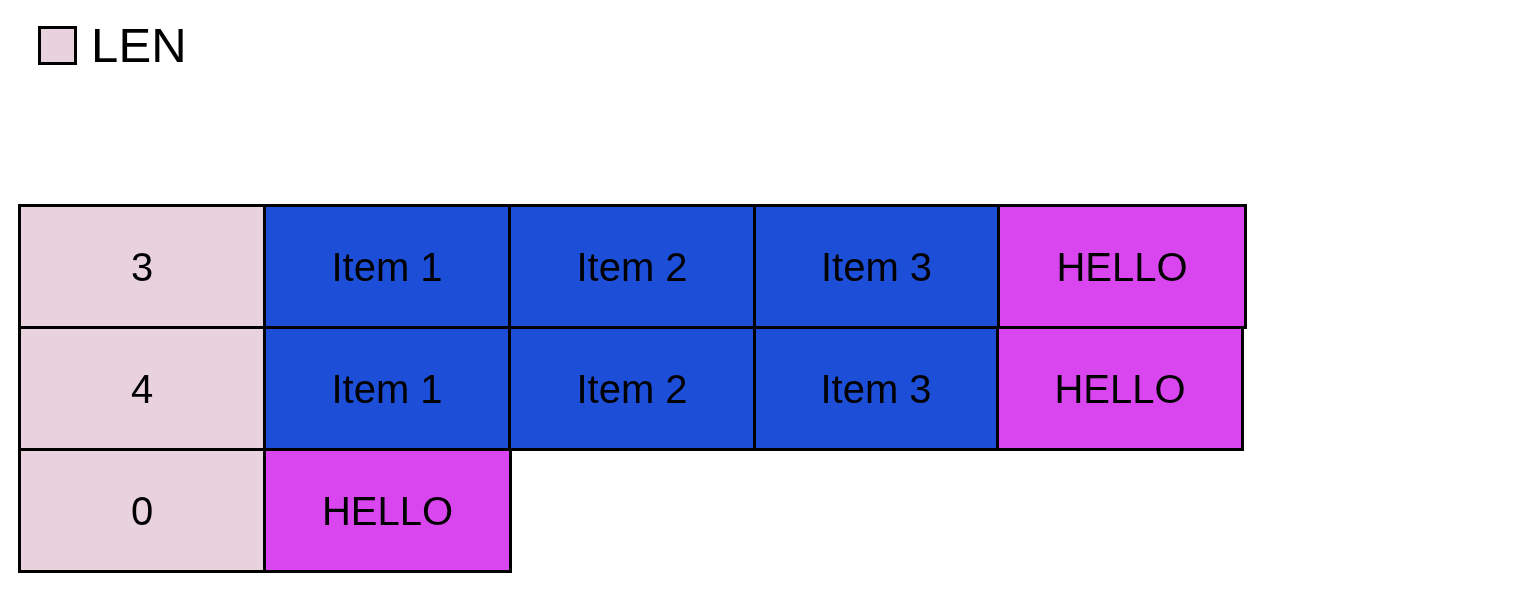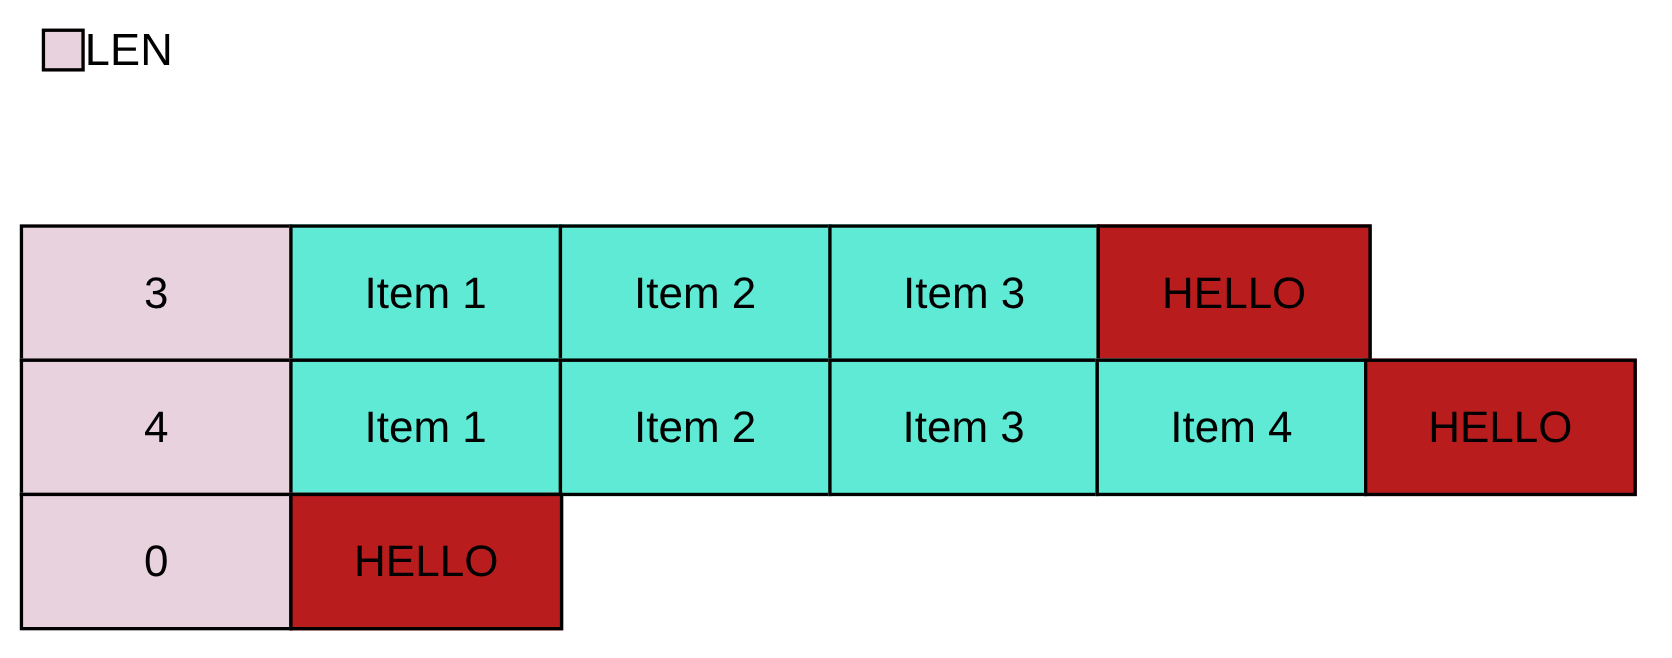--- a/index.html
+++ b/index.html
@@ -28,21 +28,22 @@
     height: 46px;
   }
   .legend-swatch {
     width: 33px;
     height: 33px;
     border: 3px solid #000000;
     box-sizing: content-box;
     flex: 0 0 auto;
   }
   .legend-label {
-    font-size: 41px;
+    margin-left: 14px;
+    font-size: 49px;
     line-height: 41px;
     letter-spacing: 0.2px;
     white-space: pre;
   }
 
   
   #table {
     position: absolute;
     left: 18px;
     top: 204px;
@@ -57,22 +58,22 @@
     border: 3px solid #000000;
     margin-right: -3px;
     display: flex;
     align-items: center;
     justify-content: center;
     font-size: 40px;
     line-height: 40px;
     white-space: pre;
   }
   .c-len { background: #e8d2de; }
-  .c-lst { background: #5eead4; }
-  .c-fld { background: #b91c1c; }
+  .c-lst { background: #1d4ed8; }
+  .c-fld { background: #d946ef; }
 </style>
 </head>
 <body>
 
 <div id="legend">
     <div class="legend-row">
       <span class="legend-swatch" style="background: rgb(232, 210, 222);"></span>
       <span class="legend-label">LEN</span>
     </div>
   </div>
@@ -83,20 +84,19 @@
       <div class="cell c-lst" style="width: 248px;">Item 1</div>
       <div class="cell c-lst" style="width: 248px;">Item 2</div>
       <div class="cell c-lst" style="width: 247px;">Item 3</div>
       <div class="cell c-fld" style="width: 250px;">HELLO</div>
     </div>
     <div class="row">
       <div class="cell c-len" style="width: 248px;">4</div>
       <div class="cell c-lst" style="width: 248px;">Item 1</div>
       <div class="cell c-lst" style="width: 248px;">Item 2</div>
       <div class="cell c-lst" style="width: 246px;">Item 3</div>
-      <div class="cell c-lst" style="width: 247px;">Item 4</div>
       <div class="cell c-fld" style="width: 248px;">HELLO</div>
     </div>
     <div class="row">
       <div class="cell c-len" style="width: 248px;">0</div>
       <div class="cell c-fld" style="width: 249px;">HELLO</div>
     </div>
   </div>
 
 </body></html>

